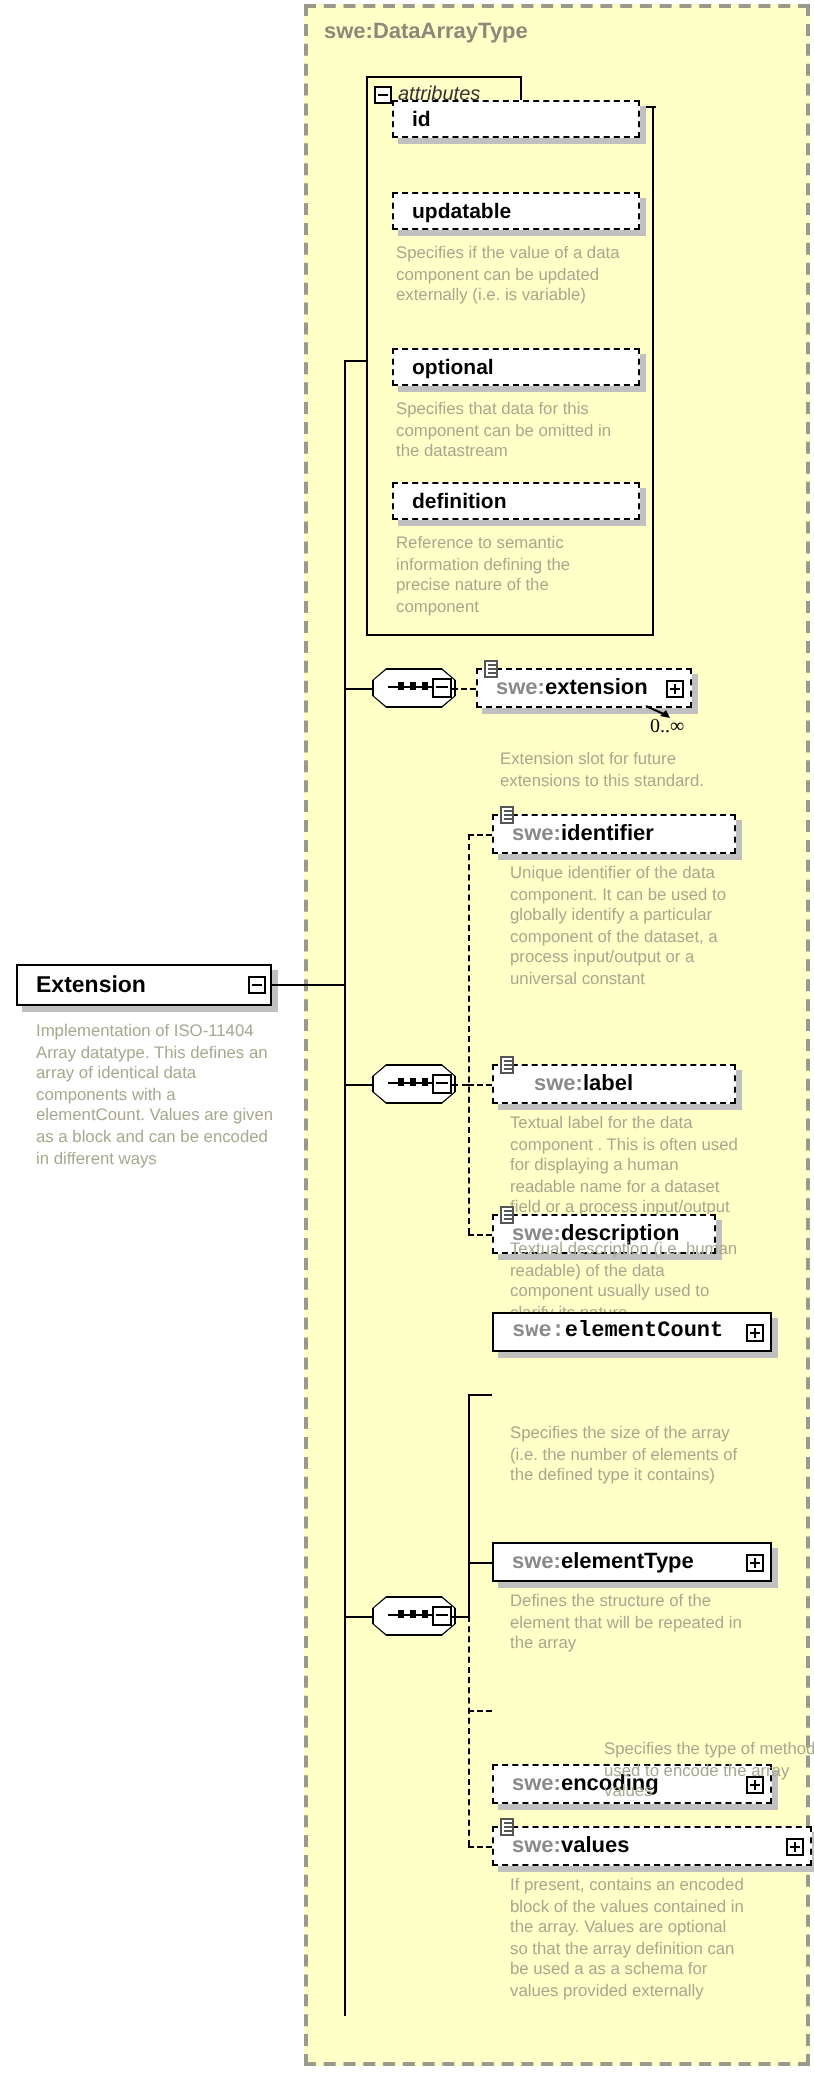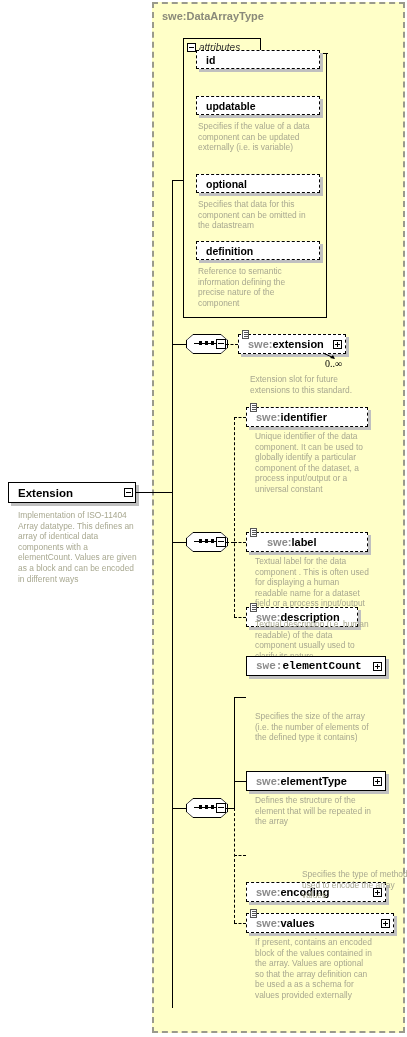--- a/index.html
+++ b/index.html
@@ -459,18 +459,18 @@
   <span class="expander plus el-exp"></span>
 </div>
 <div class="doc" style="left:255px; top:795px; width:118px;">Defines the structure of the element that will be repeated in the array</div>
 
 <div class="el-box optional shadow" style="left:246px; top:845px; width:140px;margin-top:37px;">
   <span class="el-name"><span class="el-prefix">swe:</span><span class="el-local">encoding</span></span>
   <span class="expander plus el-exp"></span>
 </div>
 <div class="doc" style="left:255px; top:869px; width:118px;margin-left:47px;">Specifies the type of method used to encode the array values</div>
 
-<div class="el-box optional shadow" style="left:246px; top:913px; width:148px;">
+<div class="el-box optional shadow" style="left:246px; top:913px; width:160px;">
   <span class="sheet"></span>
   <span class="el-name"><span class="el-prefix">swe:</span><span class="el-local">values</span></span>
   <span class="expander plus el-exp"></span>
 </div>
 <div class="doc" style="left:255px; top:937px; width:118px;">If present, contains an encoded block of the values contained in the array. Values are optional so that the array definition can be used a as a schema for values provided externally</div>
 
 </body></html>

